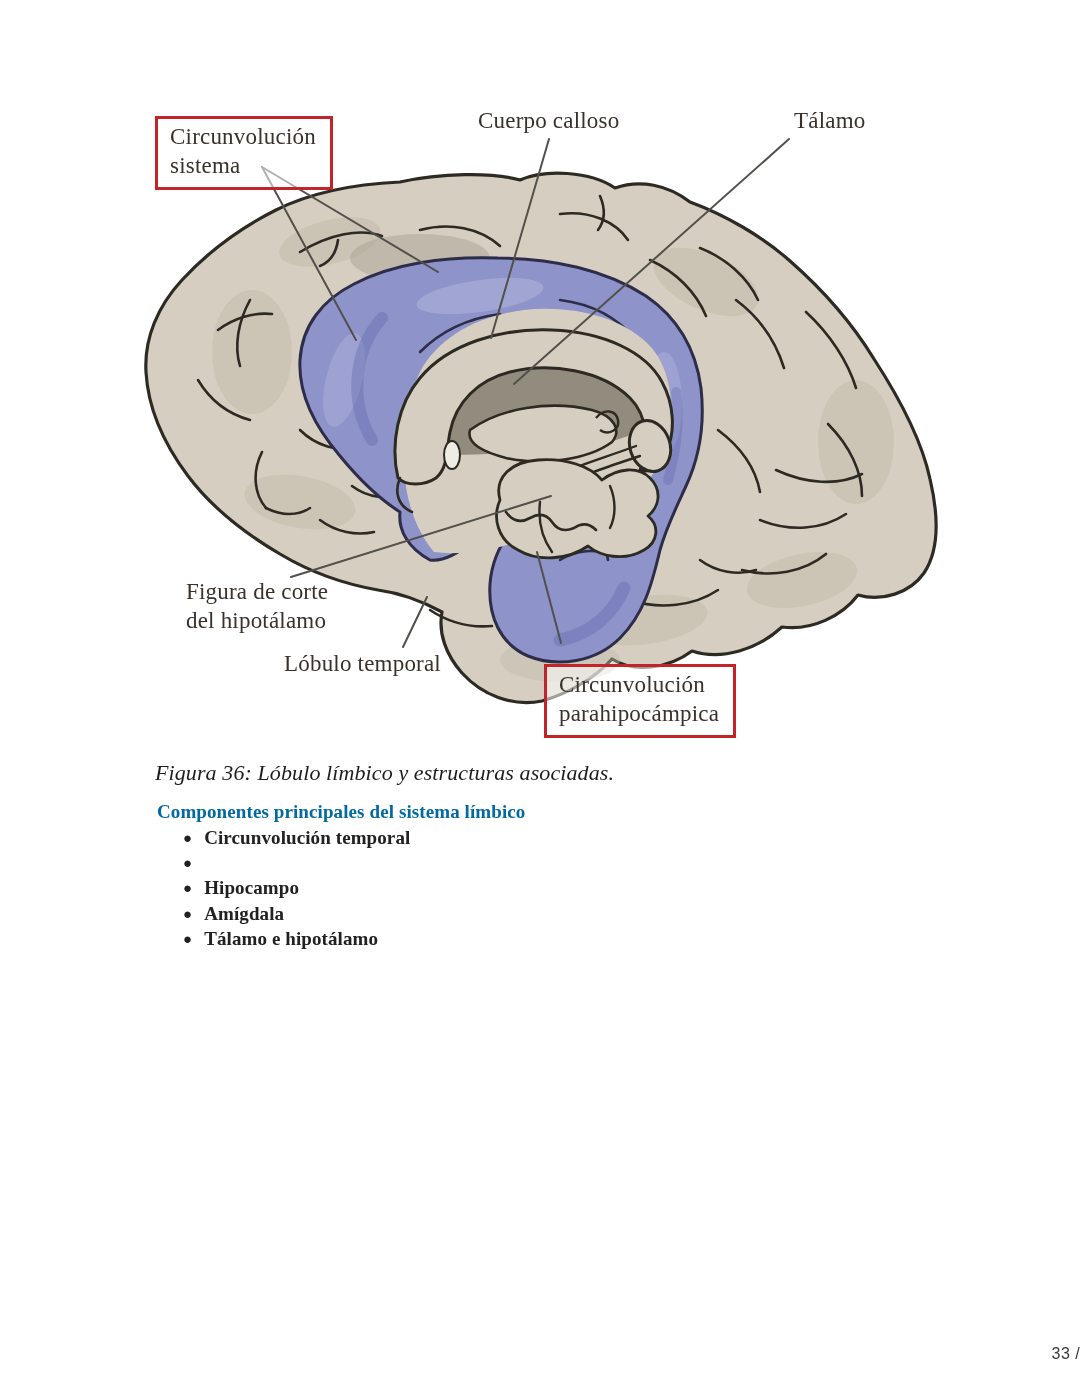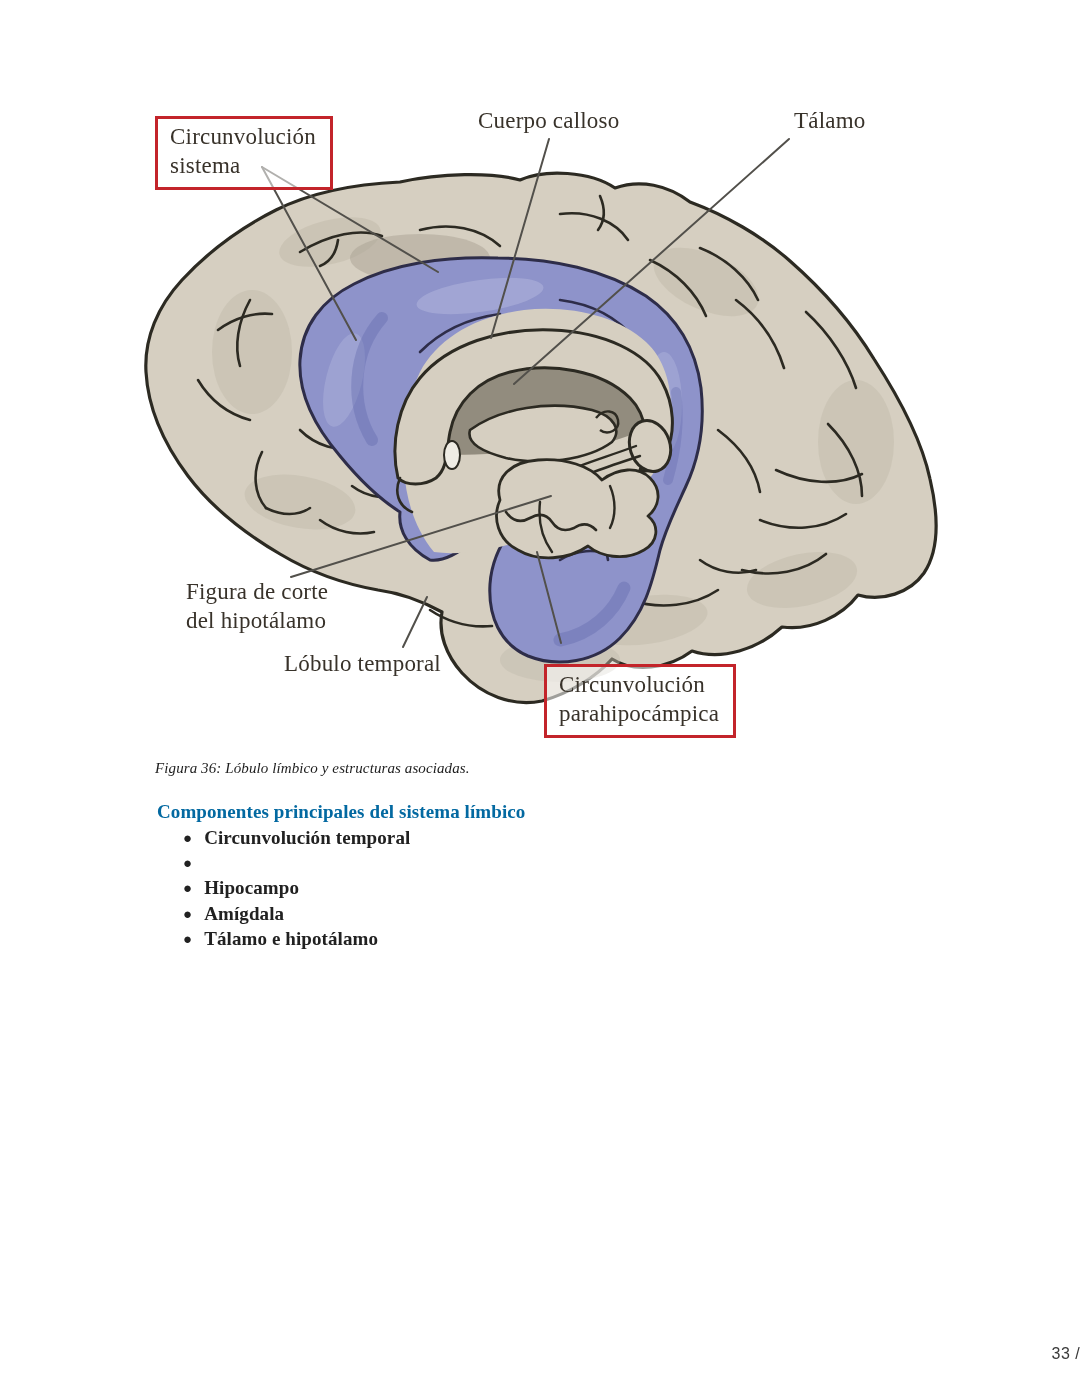--- a/index.html
+++ b/index.html
@@ -19,21 +19,21 @@
     white-space:nowrap;letter-spacing:0.2px;
   }
   .fig-label.boxed{
     border:3px solid #c3242a;
     padding:3px 14px 6px 12px;
     background:rgba(255,255,255,0.55);
     margin-top:24px;
   }
   .caption{
     position:absolute;left:155px;top:760px;
-    font-size:15px;font-style:italic;color:#1d1d1d;letter-spacing:0.1px;
+    font-size:22px;font-style:italic;color:#1d1d1d;letter-spacing:0.1px;
   }
   .heading{
     position:absolute;left:157px;top:801px;
     font-size:19px;font-weight:bold;color:#0369a1;letter-spacing:0.1px;
   }
   ul.bullets{
     position:absolute;left:183px;top:826px;margin:0;padding:0;
     list-style:none;
   }
   ul.bullets li{

